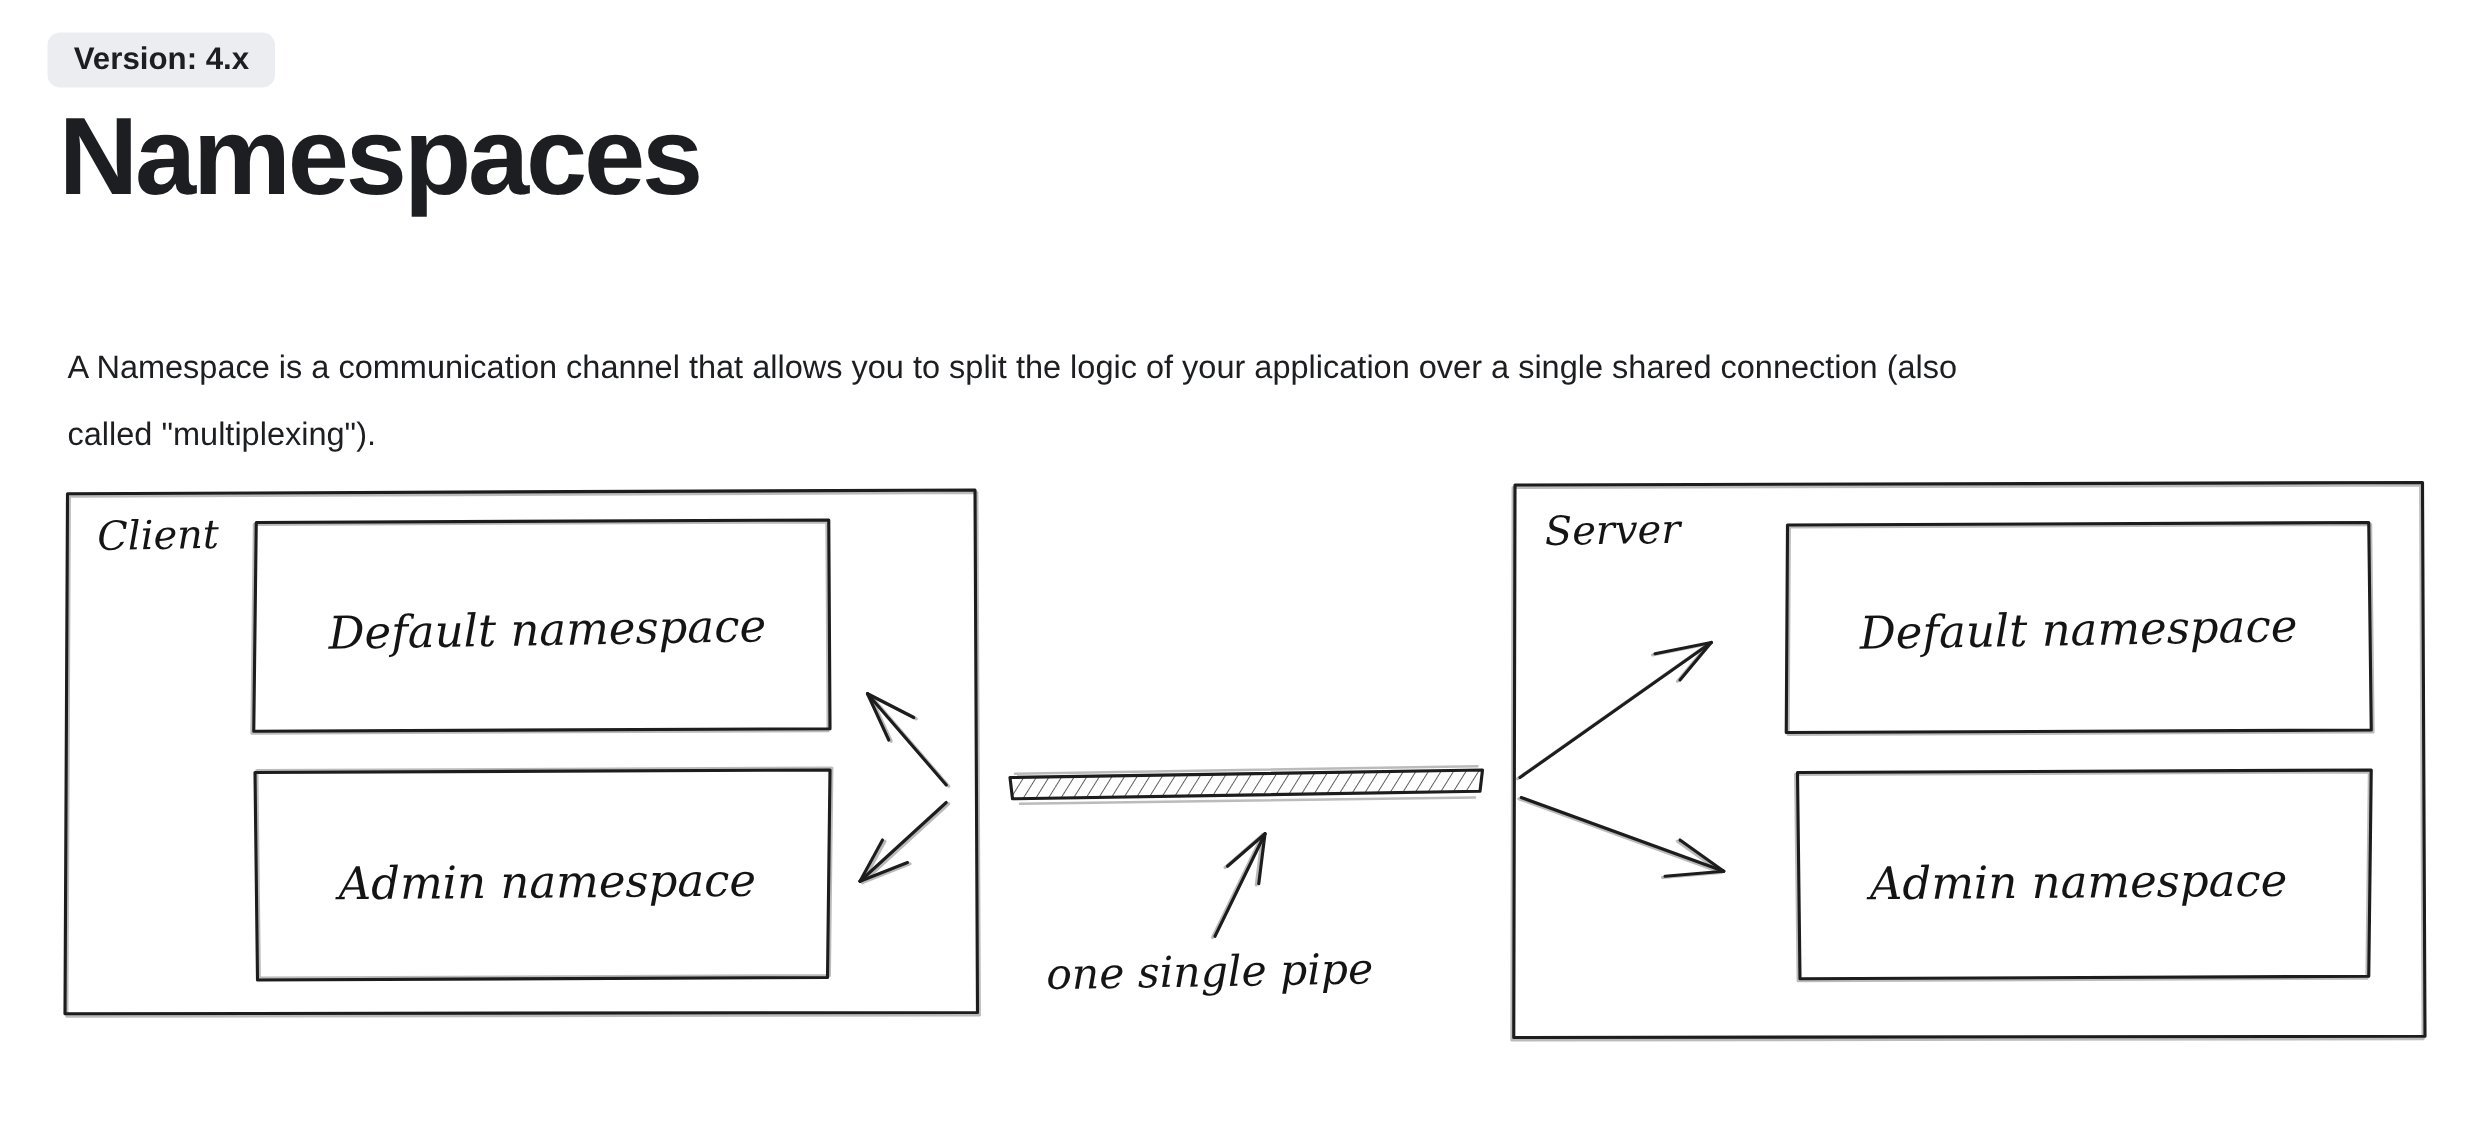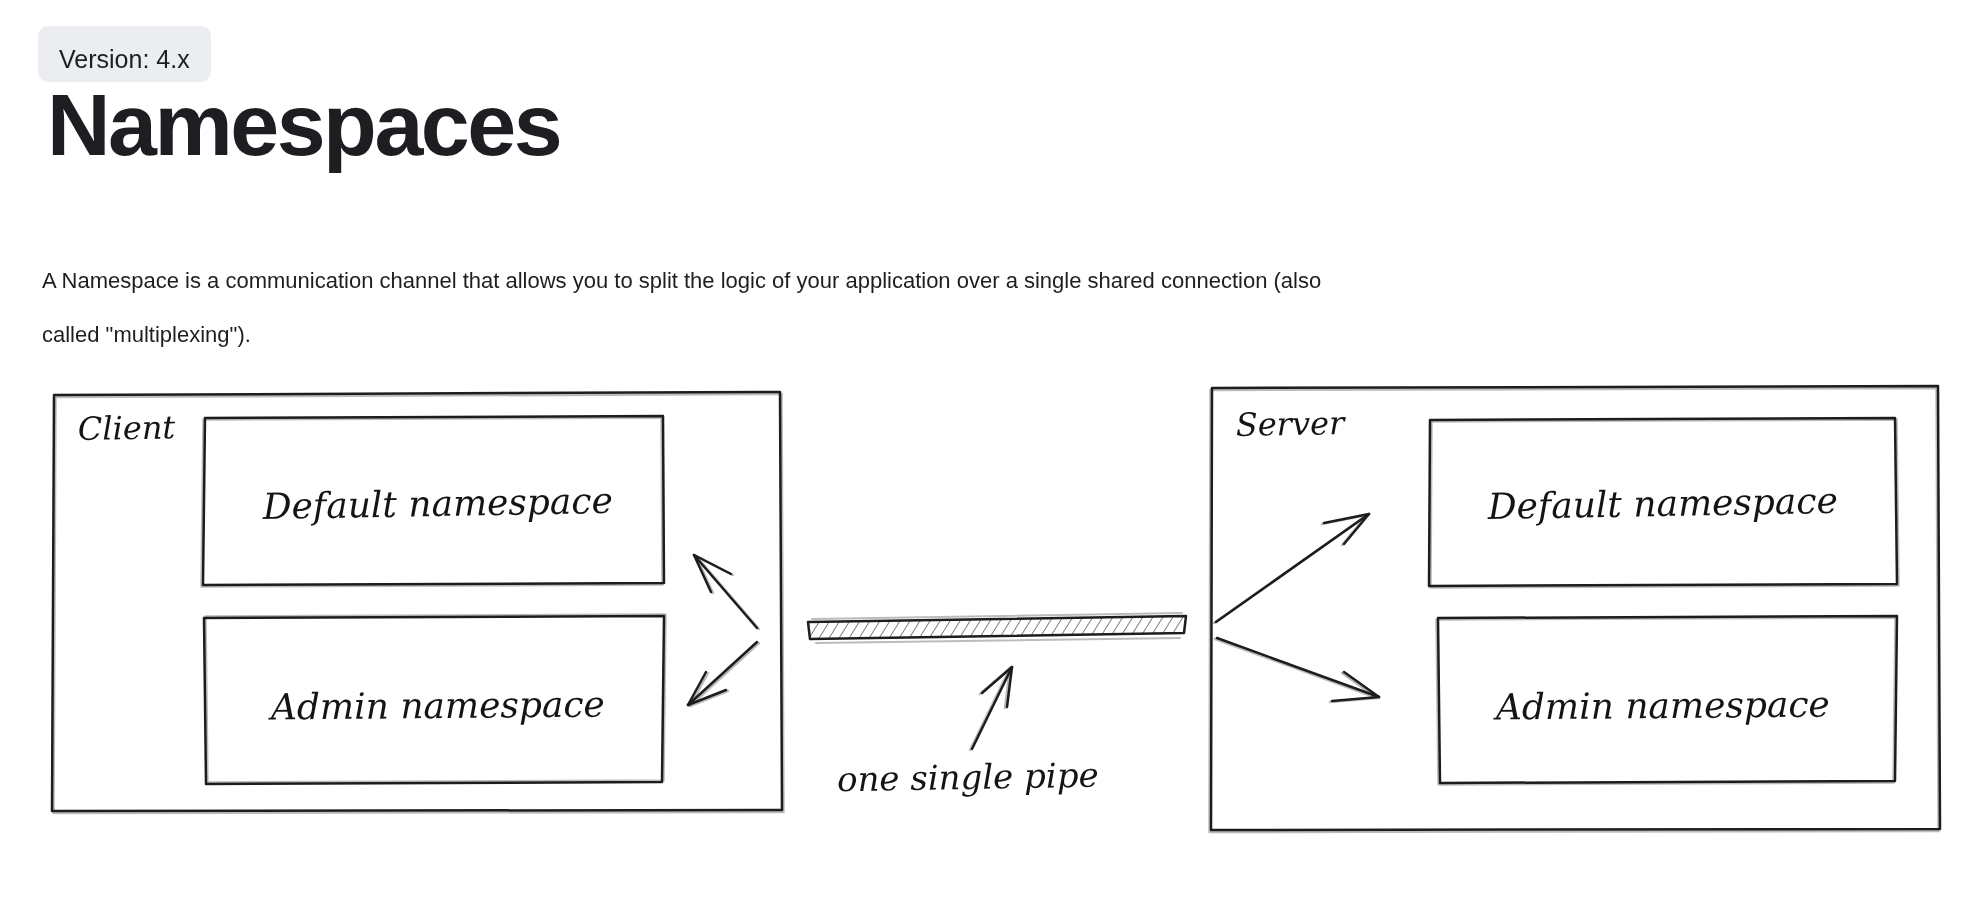--- a/index.html
+++ b/index.html
@@ -20,44 +20,44 @@
     background: #ffffff;
     font-family: "Liberation Sans", sans-serif;
     color: var(--text);
   }
   .badge {
     position: absolute;
     left: 38px;
     top: 26px;
     background: var(--badge-bg);
     color: var(--text);
-    font-weight: 400;
+    font-weight: 700;
     font-size: 25px;
     line-height: 25px;
-    padding: 21px 21px 10px 21px;
+    padding: 9px 21px 10px 21px;
     border-radius: 10px;
     display: inline-block;
   }
   h1.page-title {
     position: absolute;
     left: 35px;
     top: 62px;
     margin: 12px;
     font-size: 88px;
     line-height: 1.15;
     font-weight: 800;
     letter-spacing: -2.5px;
     color: var(--text);
   }
   .intro {
     position: absolute;
     left: 38px;
     top: 250px;
-    margin: 4px;
-    font-size: 22px;
+    margin: 16px;
+    font-size: 26px;
     line-height: 54px;
     color: var(--text);
   }
   .intro span { display: block; white-space: pre; }
   .diagram-wrap {
     position: absolute;
     left: 0;
     top: 376px;
     width: 1702px;
     height: 516px;

